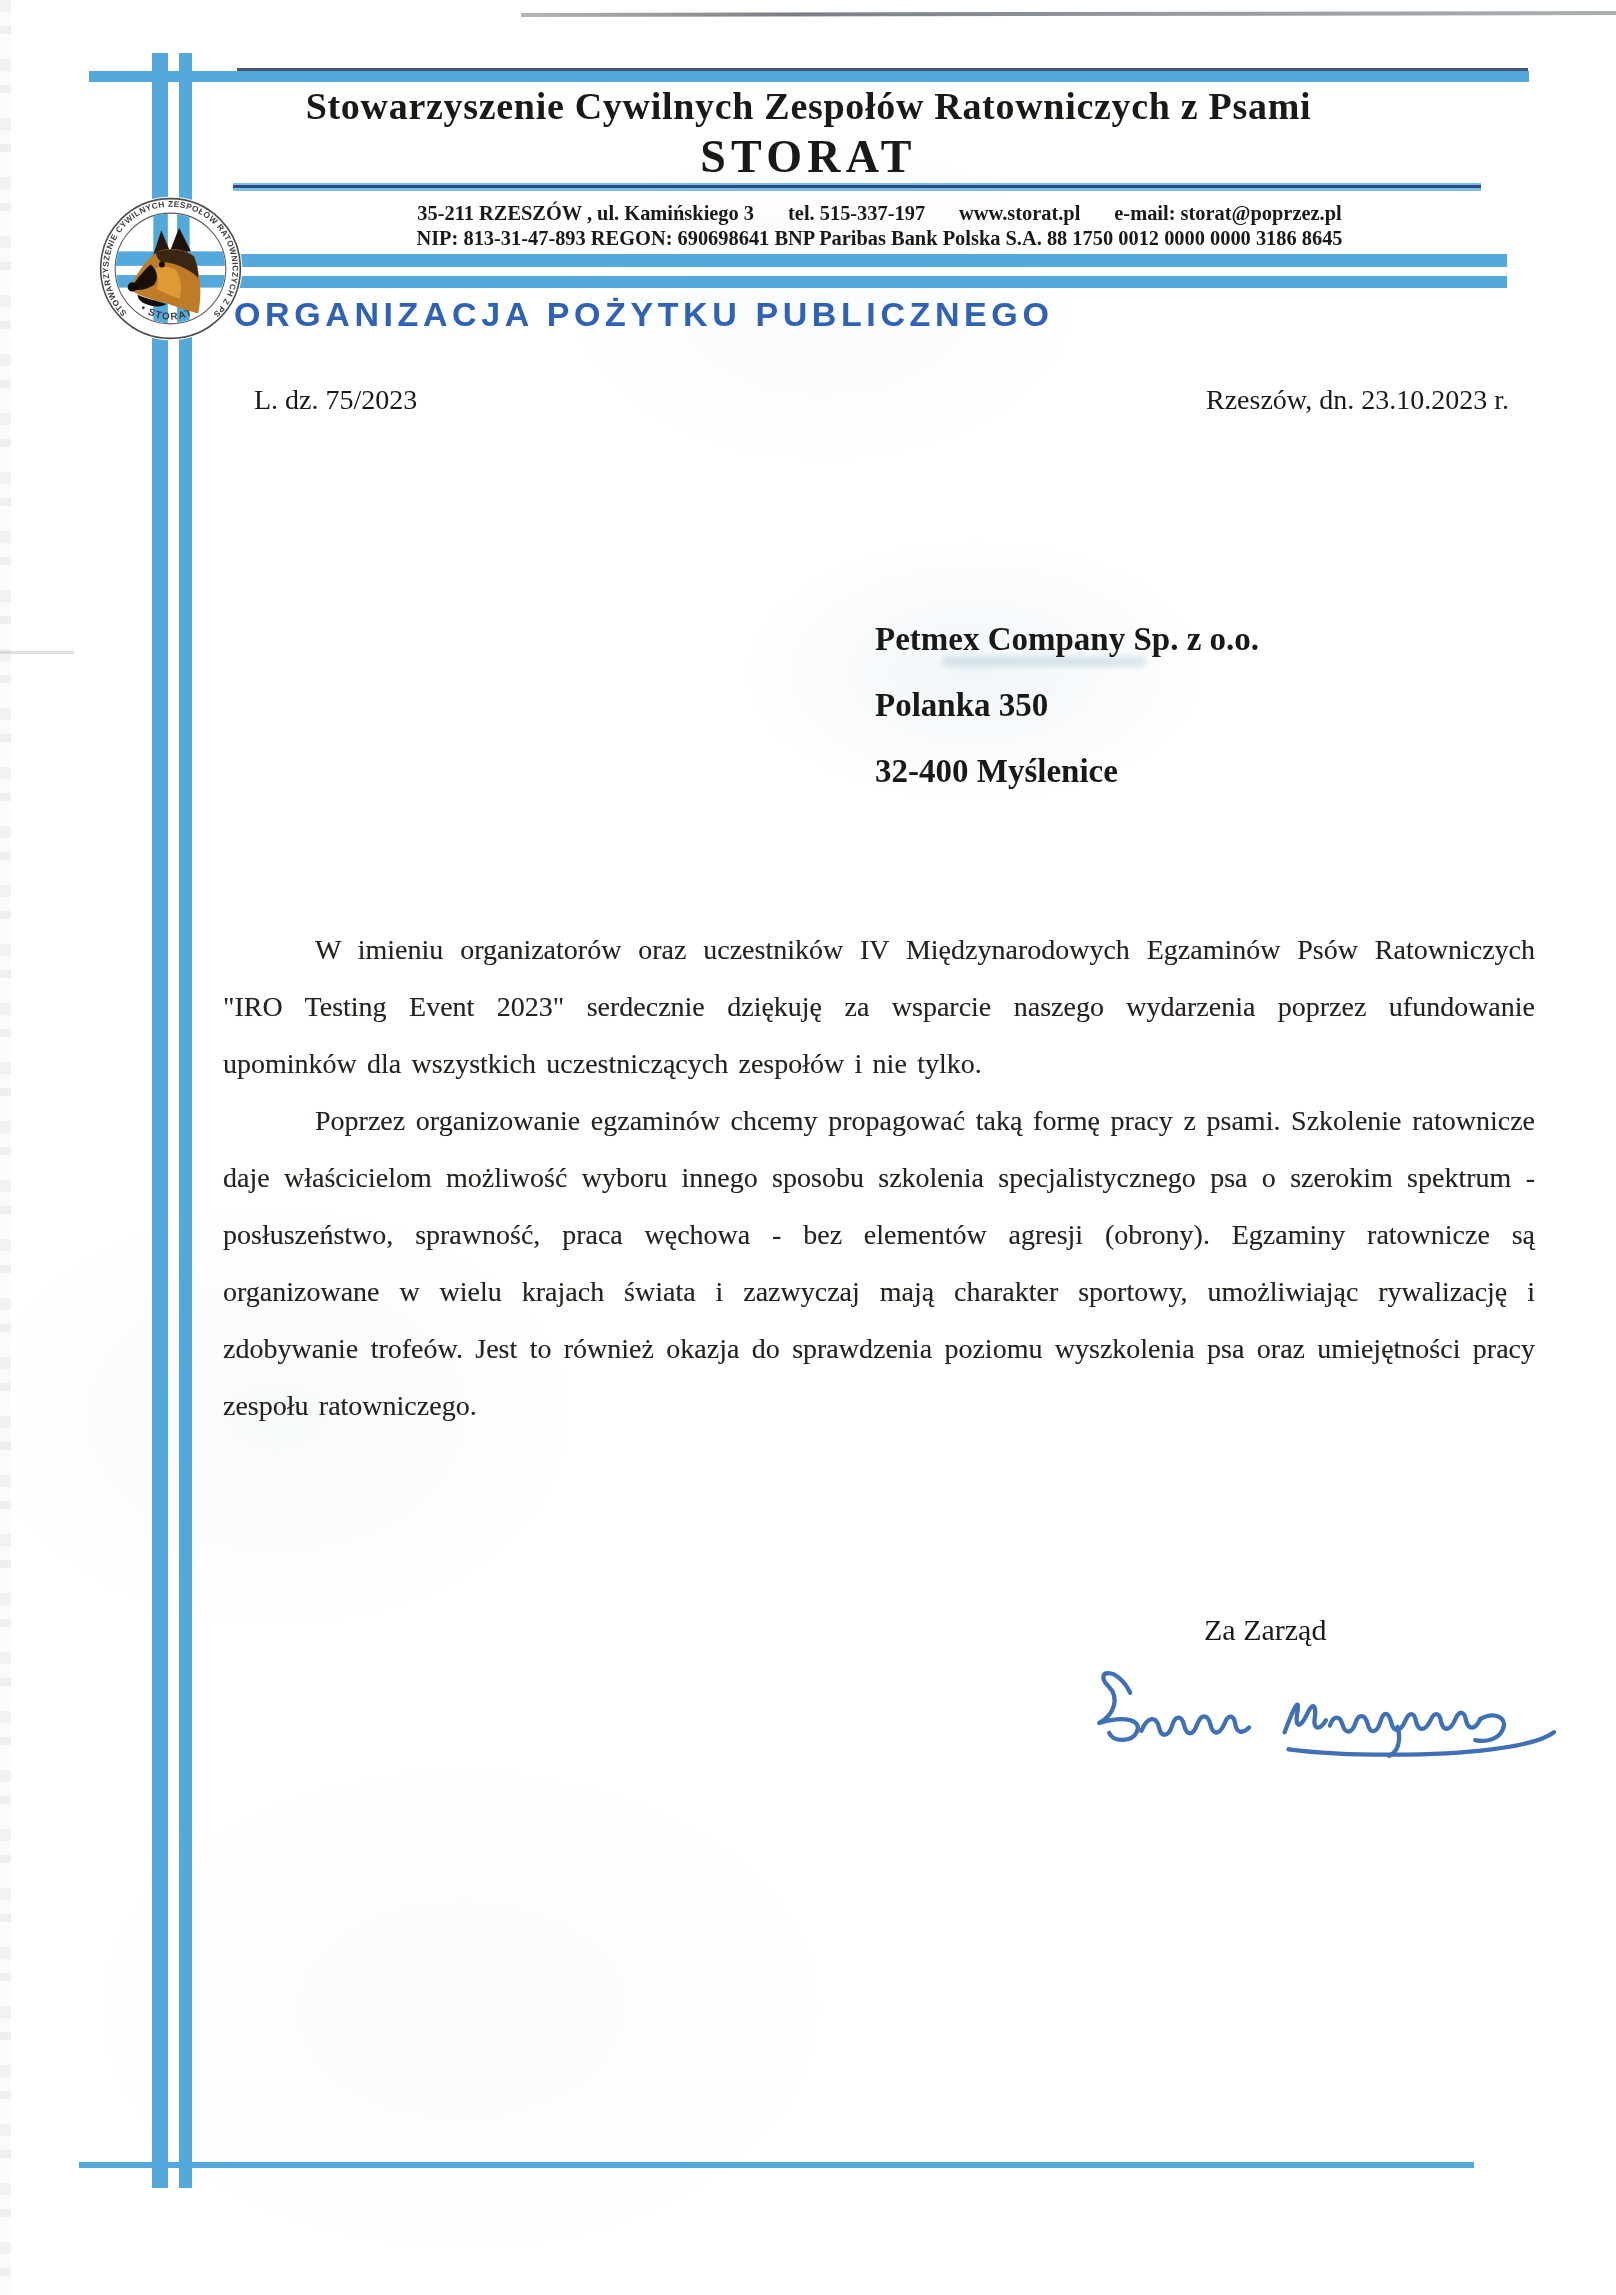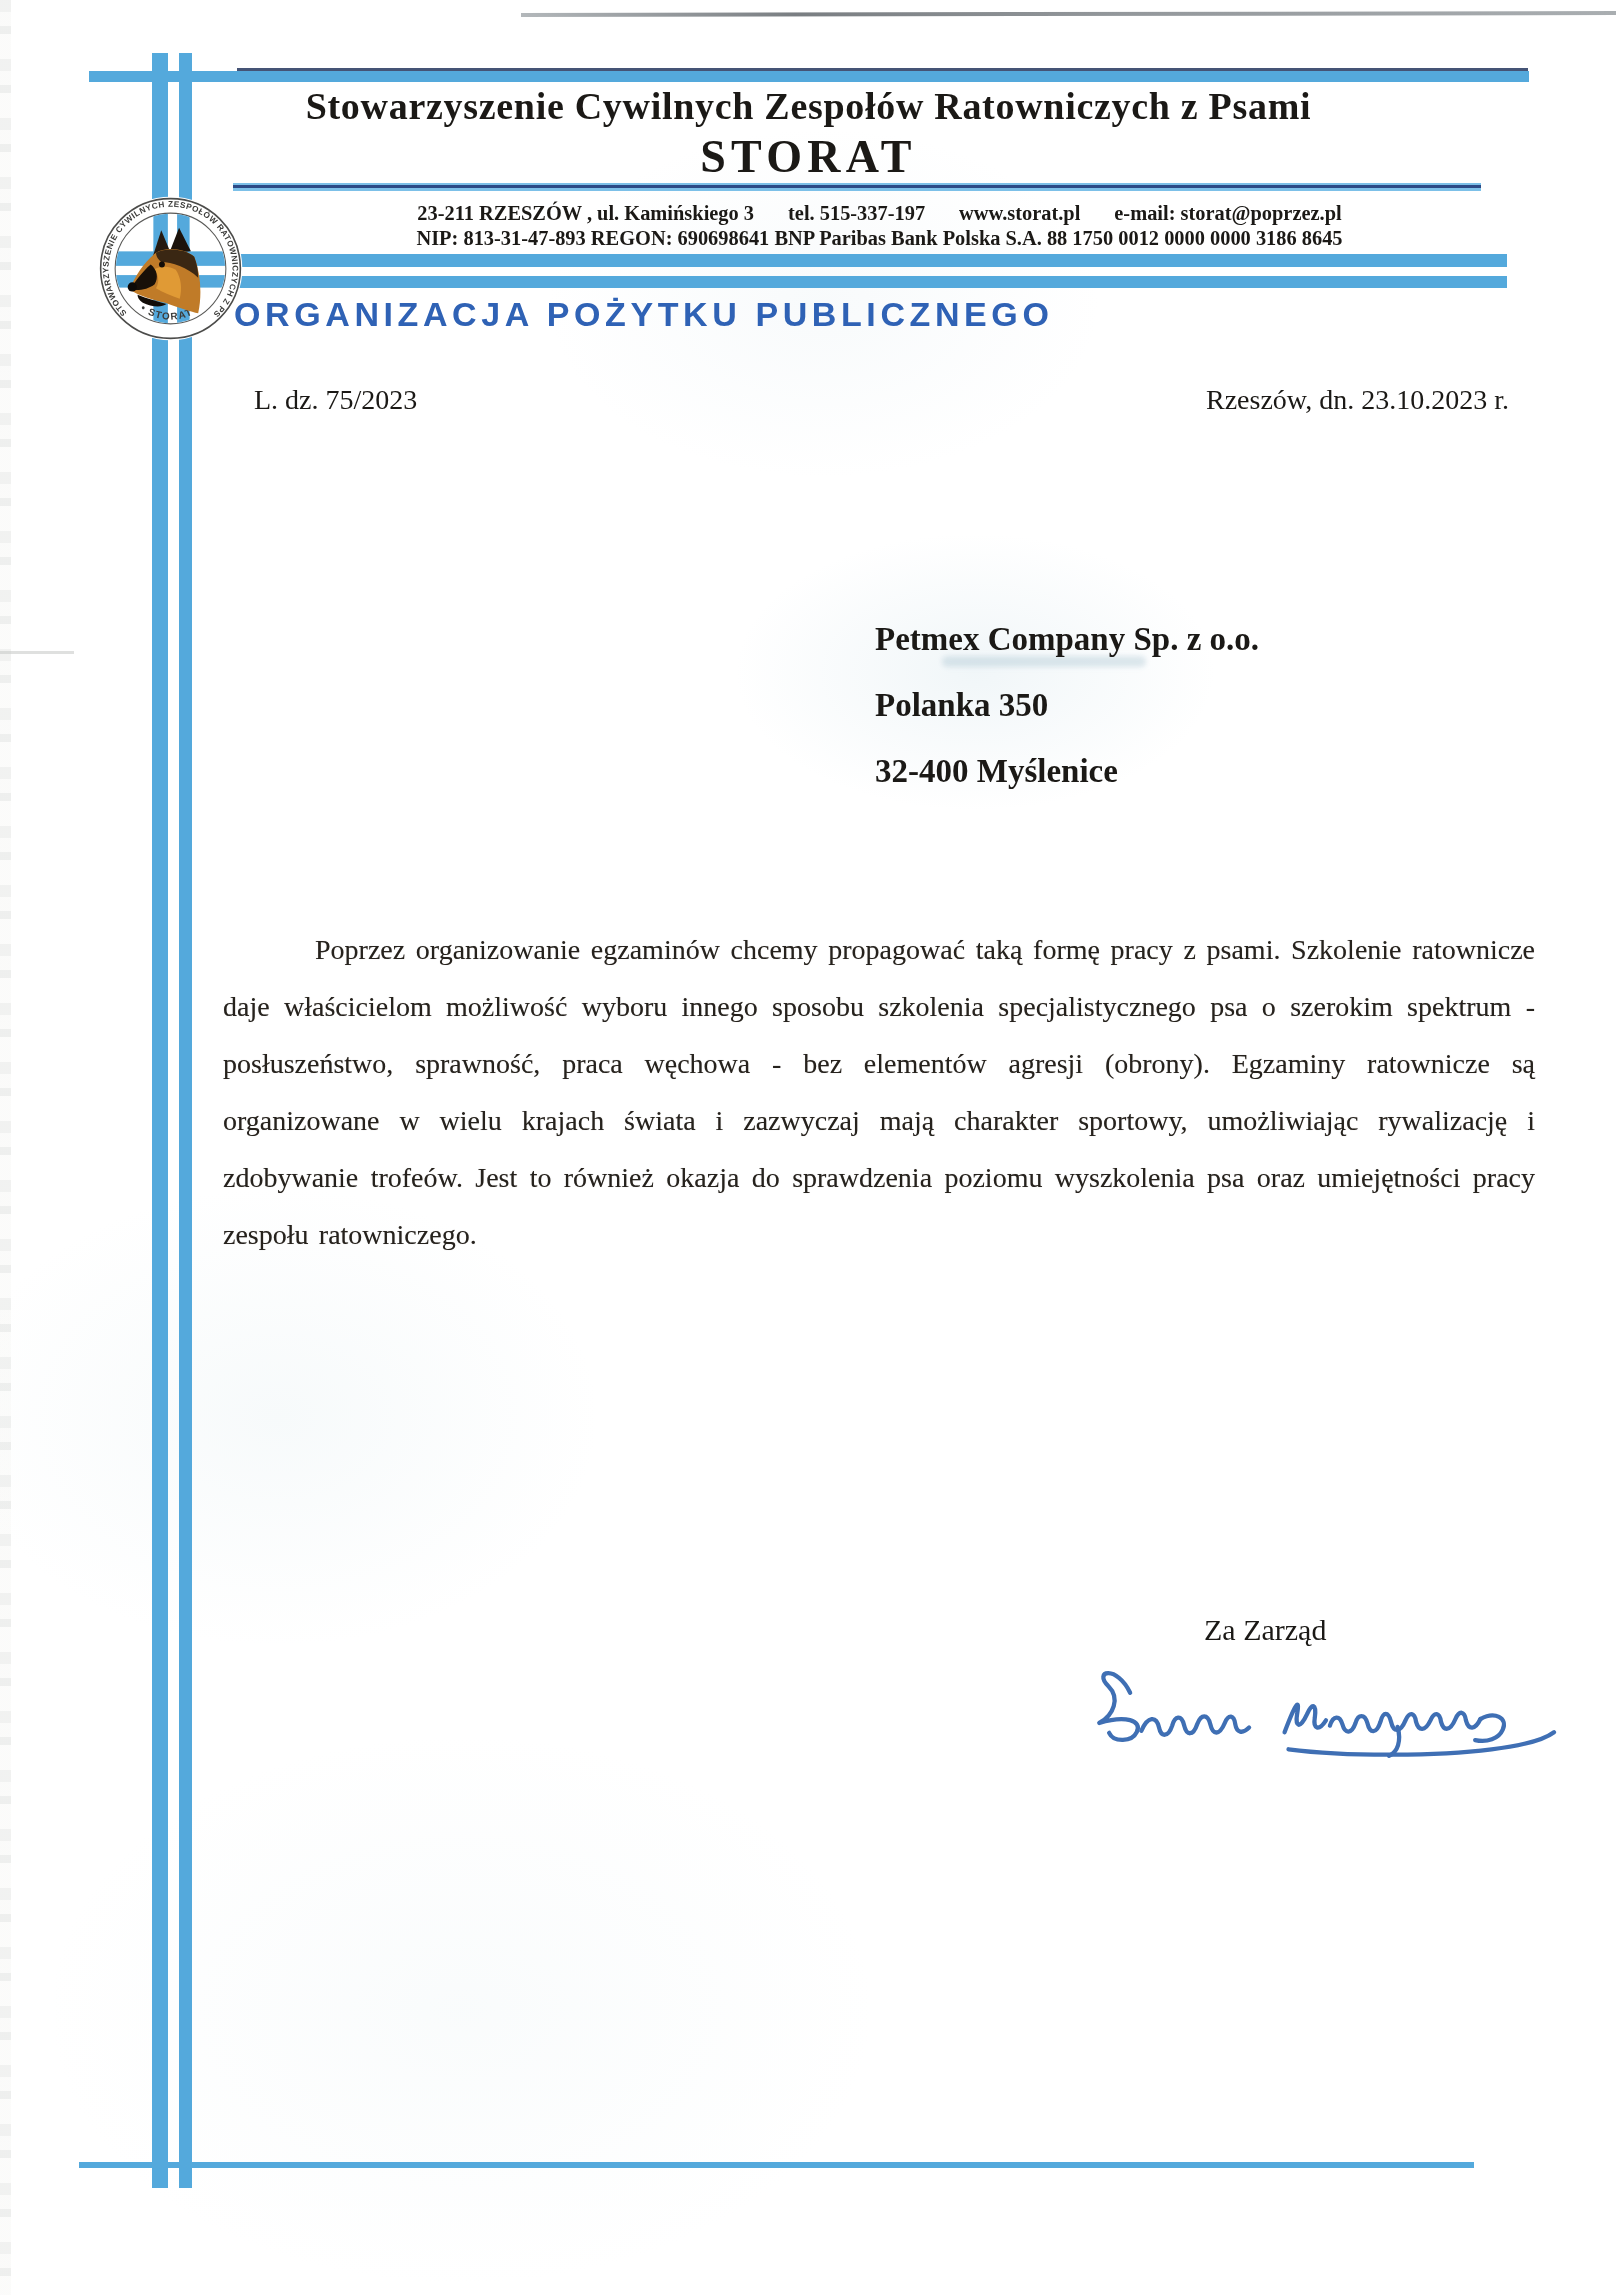--- a/index.html
+++ b/index.html
@@ -92,21 +92,21 @@
   <div class="abs stripe-h-top"></div>
   <div class="abs stripe-h-top-dark"></div>
   <div class="abs rule-understorat"></div>
   <div class="abs stripe-dblA"></div>
   <div class="abs stripe-dblB"></div>
   <div class="abs rule-bottom"></div>
 
   <div class="abs org-name">Stowarzyszenie Cywilnych Zespołów Ratowniczych z Psami</div>
   <div class="abs org-acronym">STORAT</div>
   <div class="abs contact1">
-    <span>23-211 RZESZÓW , ul. Kamińskiego 3</span>
+    <span>35-211 RZESZÓW , ul. Kamińskiego 3</span>
     <span>tel. 515-337-197</span>
     <span>www.storat.pl</span>
     <span>e-mail: storat@poprzez.pl</span>
   </div>
   <div class="abs contact2">NIP: 813-31-47-893 REGON: 690698641 BNP Paribas Bank Polska S.A. 88 1750 0012 0000 0000 3186 8645</div>
 
   <div class="abs opp-row">
     <span>ORGANIZACJA POŻYTKU PUBLICZNEGO</span>
   </div>
 
@@ -152,20 +152,21 @@
   <div class="abs refnum">L. dz. 75/2023</div>
   <div class="abs placedate">Rzeszów,  dn. 23.10.2023 r.</div>
 
   <div class="abs recipient">
     <div>Petmex Company Sp. z o.o.</div>
     <div>Polanka 350</div>
     <div>32-400 Myślenice</div>
   </div>
 
   <div class="abs body-text">
+    <p>W imieniu organizatorów oraz uczestników IV Międzynarodowych Egzaminów Psów Ratowniczych "IRO Testing Event 2023" serdecznie dziękuję za wsparcie naszego wydarzenia poprzez ufundowanie upominków dla wszystkich uczestniczących zespołów i nie tylko.</p>
     <p>Poprzez organizowanie egzaminów chcemy propagować taką formę pracy z psami. Szkolenie ratownicze daje właścicielom możliwość wyboru innego sposobu szkolenia specjalistycznego psa o szerokim spektrum - posłuszeństwo, sprawność, praca węchowa -  bez elementów agresji (obrony). Egzaminy ratownicze są organizowane w wielu krajach świata i zazwyczaj mają charakter sportowy, umożliwiając rywalizację i zdobywanie trofeów. Jest to również okazja do sprawdzenia poziomu wyszkolenia psa oraz umiejętności pracy zespołu ratowniczego.</p>
   </div>
 
   <div class="abs za-zarzad">Za Zarząd</div>
 
   <div class="abs signature" aria-label="Barbara Maciejewska">
     <svg viewBox="0 0 780 175" xmlns="http://www.w3.org/2000/svg">
       <g fill="none" stroke="#3f6fb4" stroke-width="6.5" stroke-linecap="round" stroke-linejoin="round">
 
         <path d="M95 62 C75 20 38 28 62 52 C80 70 70 96 48 108 C88 96 114 104 105 122 C98 137 70 138 63 123"></path>

